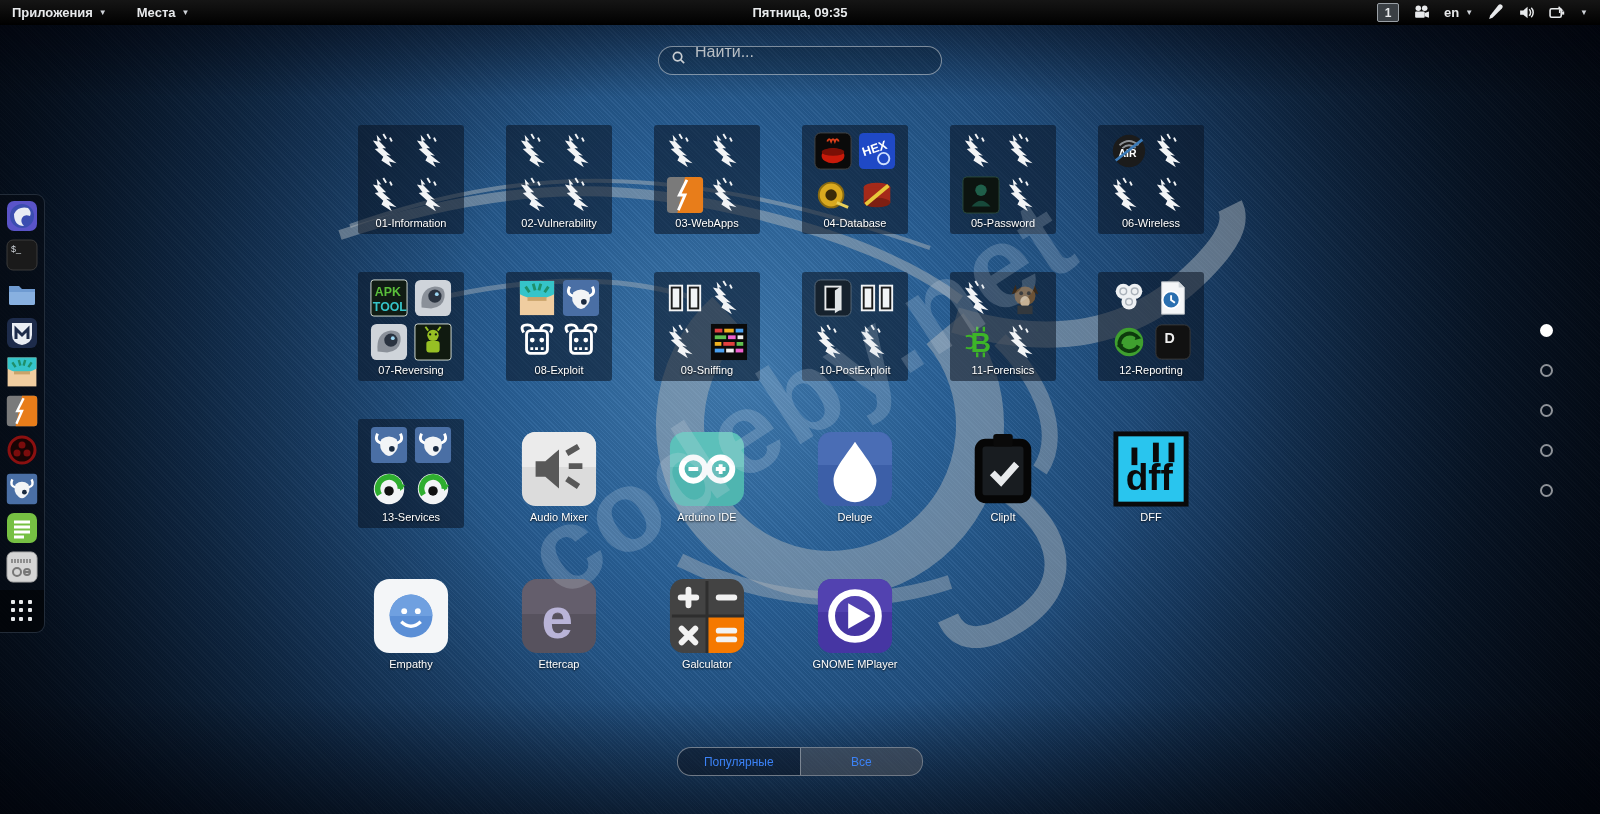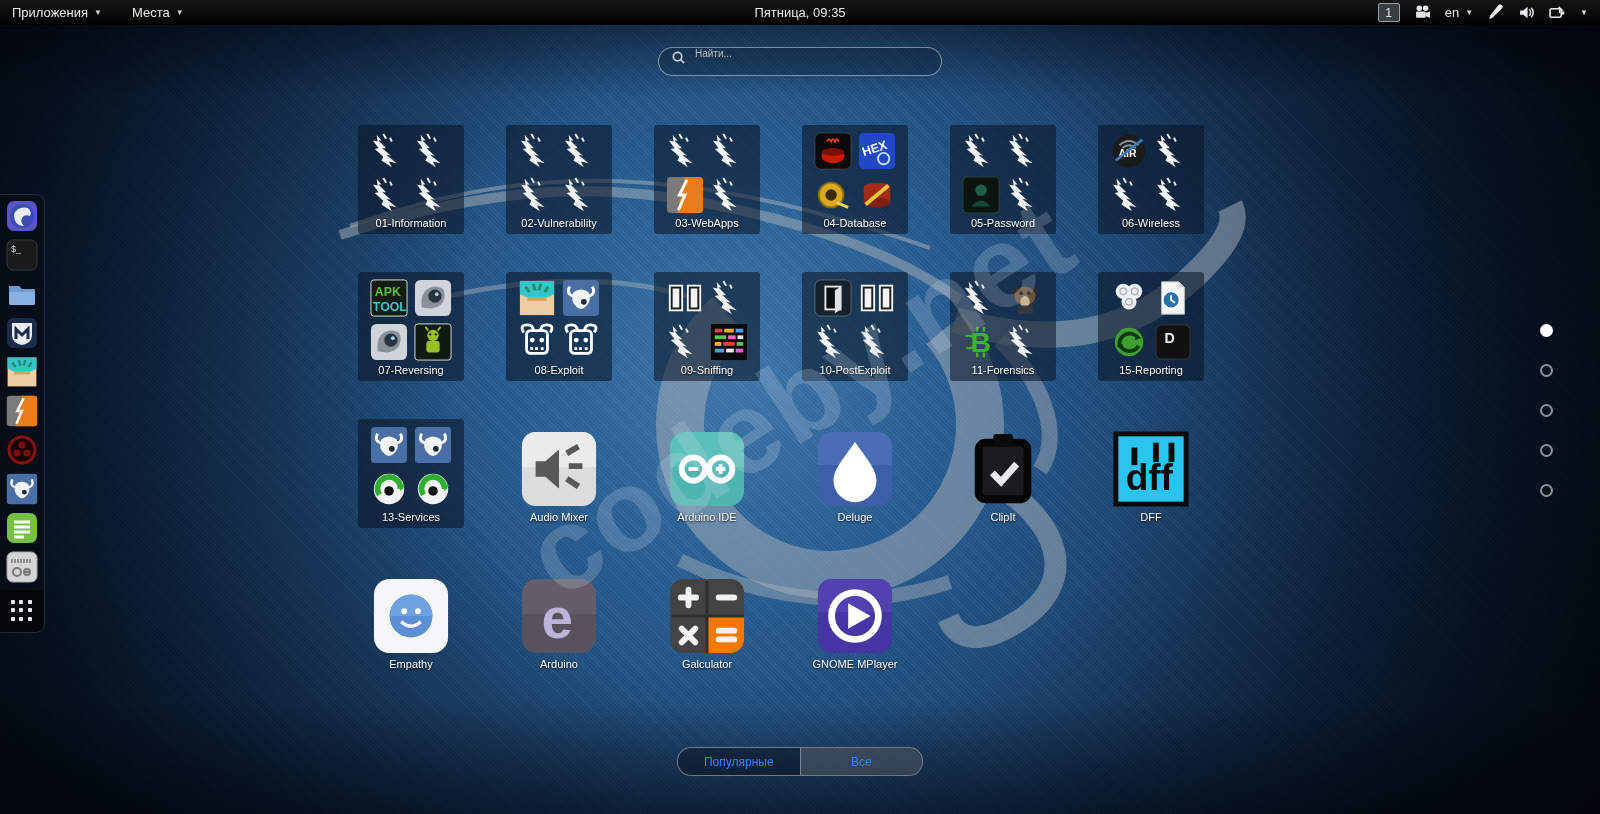--- a/index.html
+++ b/index.html
@@ -18,34 +18,34 @@
     background:repeating-linear-gradient(45deg, rgba(255,255,255,.04) 0 1px, rgba(0,0,0,.05) 1px 3px);}
   .vignette{position:absolute;inset:0;z-index:2;
     background:
       linear-gradient(to bottom, rgba(0,0,8,.55), rgba(0,0,0,0) 12%),
       linear-gradient(to top, rgba(0,2,8,.5), rgba(0,0,0,0) 14%),
       radial-gradient(circle at 50% 46%, rgba(0,0,0,0) 38%, rgba(3,10,20,.45) 72%, rgba(1,4,10,.75) 100%);}
   .dragon-art{position:absolute;inset:0;z-index:3;pointer-events:none;}
   
   .topbar{position:absolute;top:0;left:0;right:0;height:25px;z-index:40;
     background:linear-gradient(#151515,#000);display:flex;align-items:center;
-    color:#e8eaec;font-size:13px;font-weight:400;}
+    color:#e8eaec;font-size:13px;font-weight:700;}
   .tb-left{display:flex;gap:30px;padding-left:12px;}
   .menu-item{display:flex;align-items:center;gap:6px;cursor:default;}
   .caret{font-size:8px;color:#cfd3d8;}
   .tb-center{position:absolute;left:50%;transform:translateX(-50%);}
   .tb-right{margin-left:auto;display:flex;align-items:center;gap:14px;padding-right:12px;}
   .ws-box{width:20px;height:17px;border:1px solid #9aa0a6;background:#3a3f44;border-radius:2px;
     display:flex;align-items:center;justify-content:center;font-size:12px;color:#e8eaec;}
   .tb-icon{width:17px;height:17px;display:inline-flex;}
   
   .search-wrap{position:absolute;top:43px;left:50%;transform:translateX(-50%);width:284px;height:29px;z-index:30;}
   .search-input{width:100%;height:100%;box-sizing:border-box;border-radius:15px;
     border:1px solid rgba(255,255,255,.45);background:rgba(5,12,22,.22);
-    color:#cfd4d9;padding:0 12px 16px 36px;font-size:10px;outline:none;}
+    color:#cfd4d9;padding:0 12px 16px 36px;font-size:16px;outline:none;}
   .search-input::placeholder{color:#b9bfc5;}
   .search-icon{position:absolute;left:13px;top:7px;width:15px;height:15px;}
   
   .dock{position:absolute;left:0;top:194px;width:44px;z-index:35;
     background:rgba(6,12,20,.62);border:1px solid rgba(120,140,160,.25);border-left:none;
     border-radius:0 9px 9px 0;padding-top:5px;}
   .dock-item{width:32px;height:32px;margin:0 auto 7px;}
   .show-apps{background:rgba(0,0,0,.5);padding:10px 0;border-radius:0 0 9px 0;margin-top:2px;}
   .dots-grid{width:22px;height:22px;margin:0 auto;display:grid;grid-template-columns:repeat(3,1fr);gap:3px;}
   .sq-dot{width:4px;height:4px;background:#e8eaec;border-radius:1px;}
@@ -578,21 +578,21 @@
           <div class="mini"><svg viewBox="0 0 40 40" width="100%" height="100%">
               <circle cx="20" cy="20" r="15" fill="#3f9f2f"></circle>
               <path d="M10 24 a11 11 0 0 1 20 -8 M30 24 a11 11 0 0 1 -20 -2" stroke="#0d3a0d" stroke-width="4" fill="none"></path>
               <path d="M28 12 l5 4 l-7 2 Z M12 28 l-5 -4 l7 -2 Z" fill="#0d3a0d"></path>
             </svg></div>
           <div class="mini"><svg viewBox="0 0 40 40" width="100%" height="100%">
               <rect x="2" y="2" width="36" height="36" rx="6" fill="#111" stroke="#3a3a3a"></rect>
               <text x="11" y="21" font-size="15" font-weight="bold" fill="#eee">D</text>
             </svg></div>
         </div>
-        <div class="tile-label">15-Reporting</div>
+        <div class="tile-label">12-Reporting</div>
       </div>
     </div>
     <div class="cell">
       <div class="folder-tile">
         <div class="mini-grid">
           <div class="mini"><svg viewBox="0 0 40 40" width="100%" height="100%">
               <rect x="1" y="1" width="38" height="38" rx="4" fill="#4a6fa5"></rect>
               <path d="M8 8 q-4 8 4 10 M32 8 q4 8 -4 10" stroke="#fff" stroke-width="3" fill="none"></path>
               <path d="M12 14 q8 -6 16 0 q4 10 -4 16 q-4 3 -8 0 q-8 -6 -4 -16 Z" fill="#f2f4f6"></path>
               <circle cx="23" cy="24" r="3" fill="#1a2a40"></circle>
@@ -676,21 +676,21 @@
           <path d="M30 46 q10 9 20 0" stroke="#fff" stroke-width="3.5" fill="none"></path>
         </svg></div>
       <div class="tile-label">Empathy</div>
     </div>
     <div class="cell app-cell">
       <div class="appicon"><svg viewBox="0 0 80 80" width="100%" height="100%">
           <rect x="2" y="2" width="76" height="76" rx="16" fill="#57525e"></rect>
           <path d="M2 18 a16 16 0 0 1 16 -16 h44 a16 16 0 0 1 16 16 v20 h-76 Z" fill="#645e6c"></path>
           <text x="22" y="63" font-size="58" font-weight="bold" fill="#b9b4d8">e</text>
         </svg></div>
-      <div class="tile-label">Arduino</div>
+      <div class="tile-label">Ettercap</div>
     </div>
     <div class="cell app-cell">
       <div class="appicon"><svg viewBox="0 0 80 80" width="100%" height="100%">
           <rect x="2" y="2" width="76" height="76" rx="14" fill="#434343"></rect>
           <path d="M40 40 h38 v24 a14 14 0 0 1 -14 14 h-24 Z" fill="#f57900"></path>
           <path d="M40 4 v74 M4 40 h74" stroke="#2e2e2e" stroke-width="3"></path>
           <g stroke="#f2f2f2" stroke-width="6" stroke-linecap="round" fill="none">
             <path d="M21 13 v16 M13 21 h16"></path>
             <path d="M52 21 h16"></path>
             <path d="M14 53 l14 14 M28 53 l-14 14"></path>

